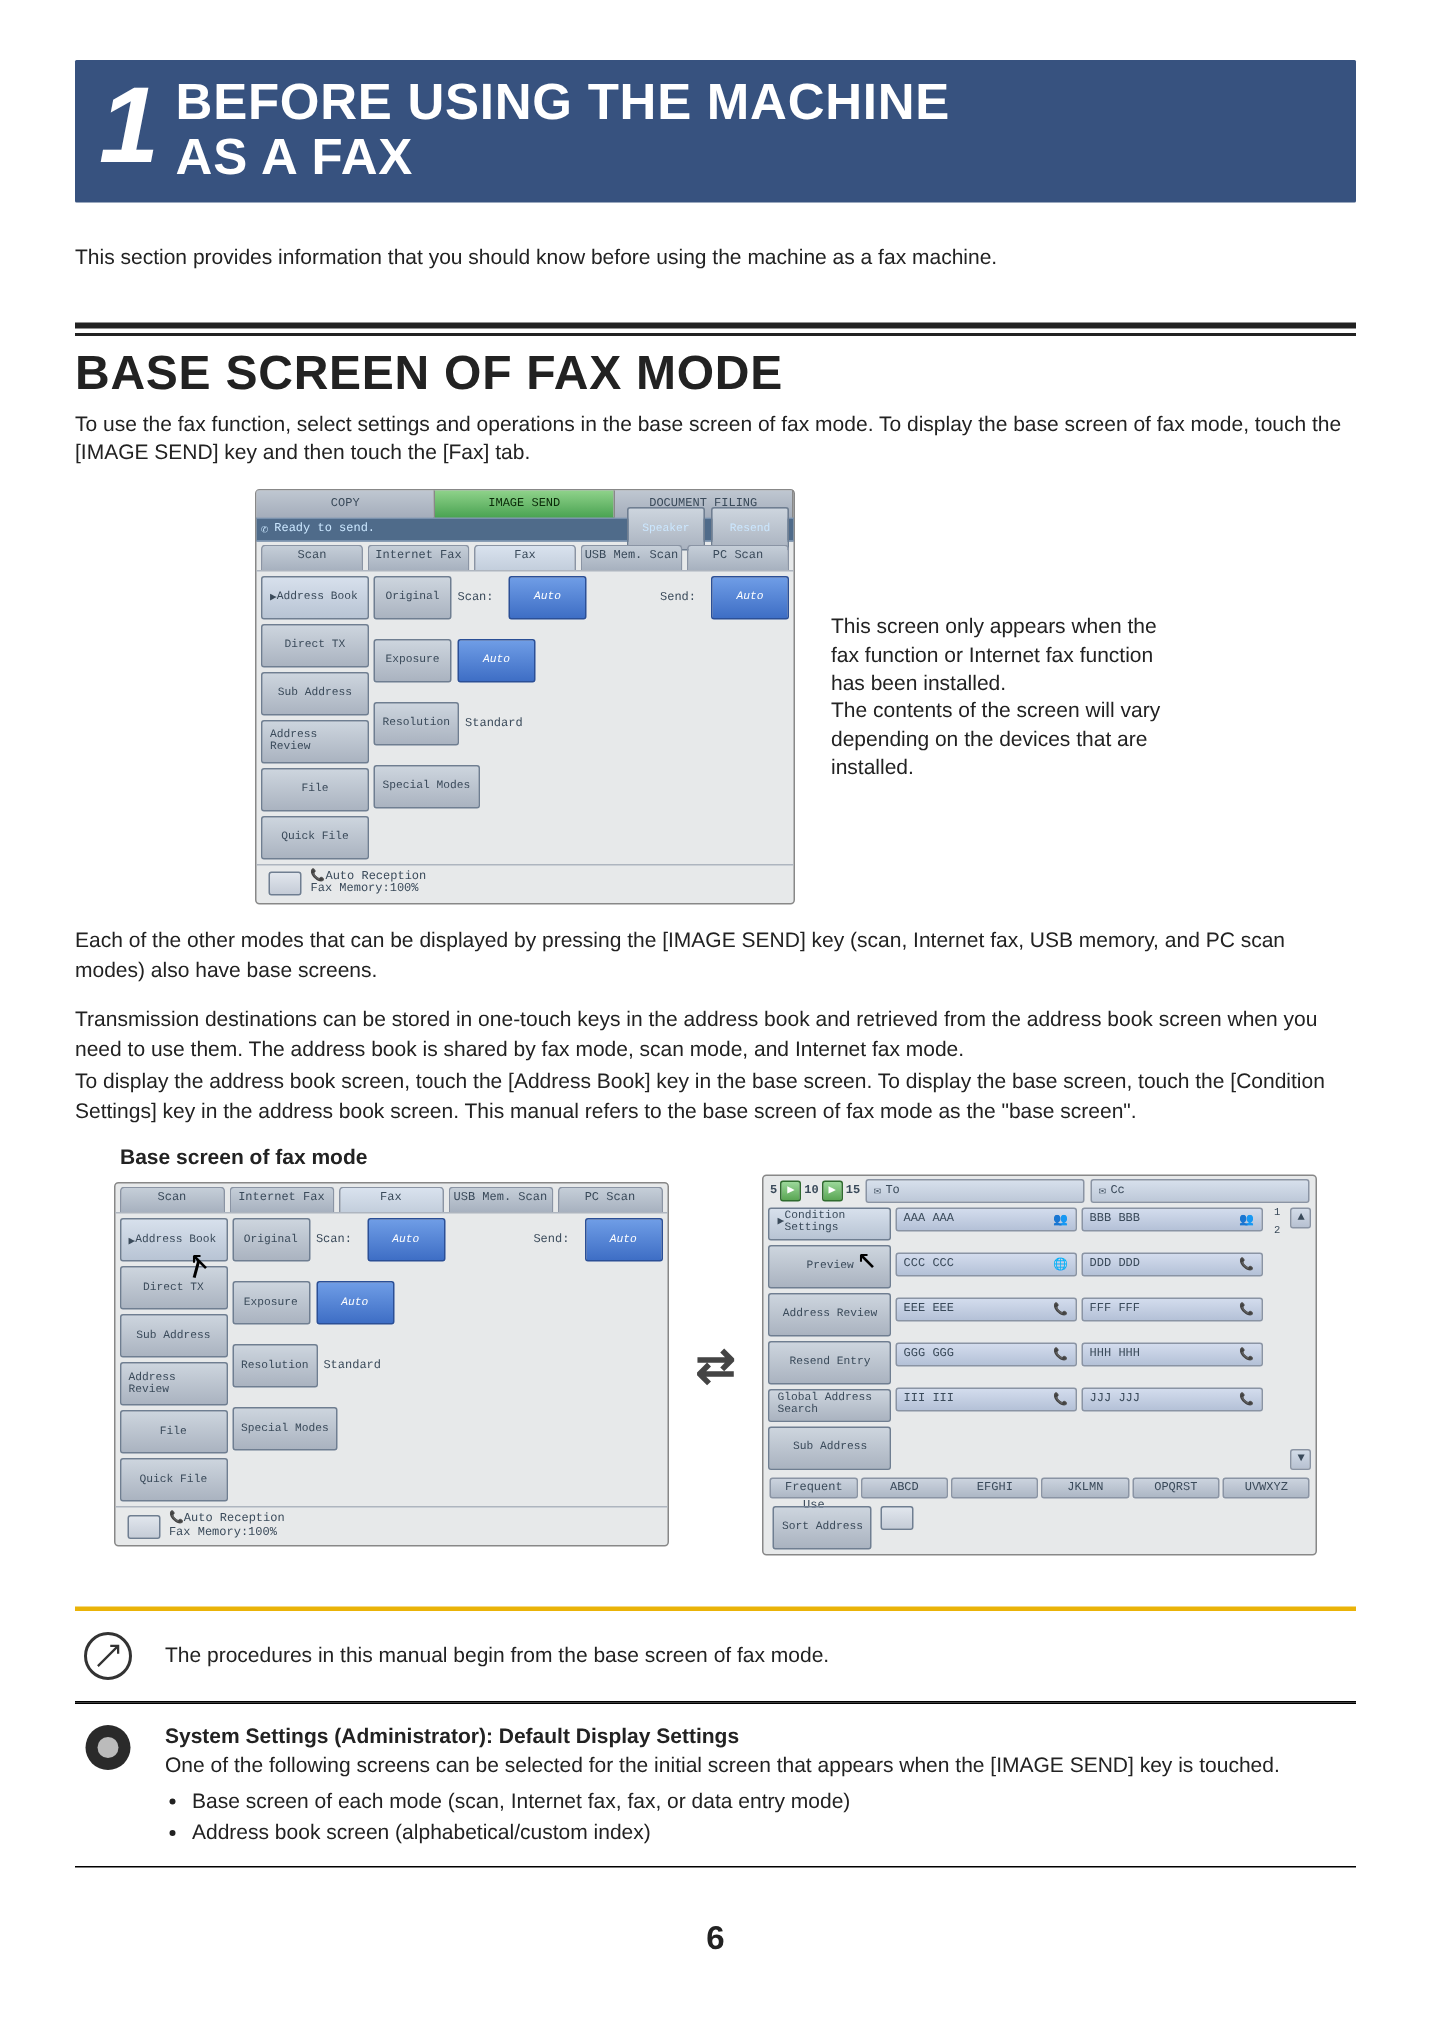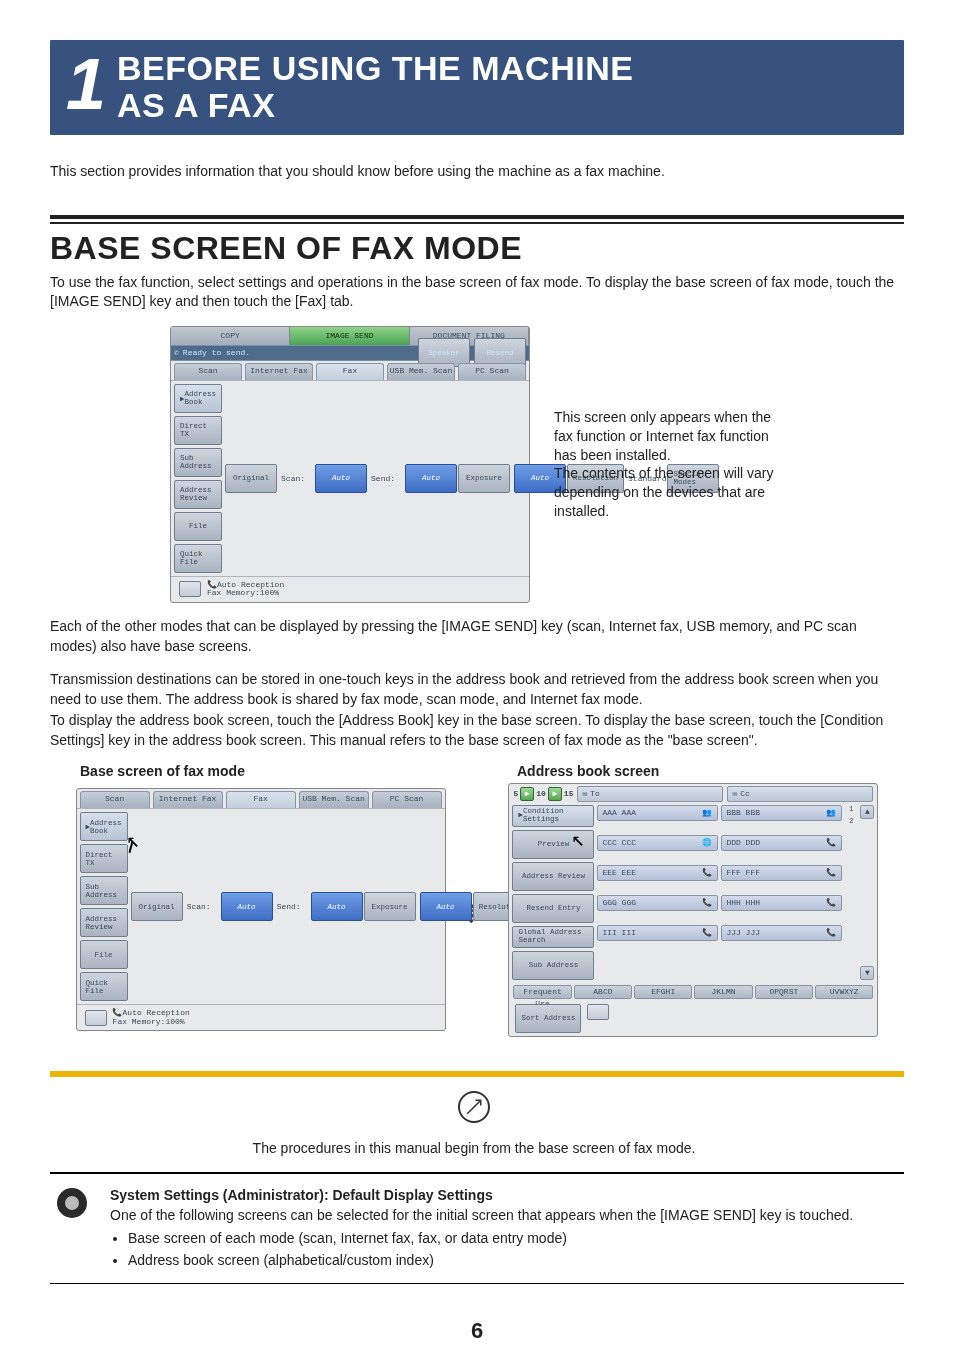--- a/index.html
+++ b/index.html
@@ -28,21 +28,21 @@
   .pill.blue { background:linear-gradient(#6f9de6,#3e6ec5); color:#fff; border-color:#2b4f96;font-style:italic; }
   .pill.hl { background:linear-gradient(#d7e0ec,#b8c4d4); }
   .mode-tabs { display:flex; gap:3px; height:20px; padding:2px 3px 0 3px; border-bottom:1px solid #aeb5bf; }
   .mode-tab { flex:1; background:linear-gradient(#c5ced8,#a7b1bf); border:1px solid #8a94a4; border-bottom:none; border-radius:3px 3px 0 0; text-align:center; line-height:14px;}
   .mode-tab.active { background:linear-gradient(#d9e2ee,#c3cedc); }
   .panel-body { display:flex; padding:3px; gap:3px; }
   .leftcol { width:72px; display:flex; flex-direction:column; gap:3px; }
   .leftcol .pill { width:100%; min-width:0; }
   .rowx { display:flex; align-items:center; gap:4px; }
   .label-txt { width:30px; }
-  .block { flex:1; display:flex; flex-direction:row; gap:1px; }
+  .block { flex:1; display:flex; flex-direction:column; gap:13px; }
   .footbar { display:flex; align-items:center; gap:6px; padding:3px 8px; height:26px; border-top:1px solid #aeb5bf;}
   .camera { width:22px; height:16px; border:1px solid #6f7e91; background:linear-gradient(#e1e6ed,#c5ccd7); border-radius:2px; }
   .foot-text { font-size:8px; line-height:1.1; }
 
   .body-para { font-size:14px; margin-top:14px; line-height:1.4; }
   .caption-row { display:flex; margin-top:12px; gap: 60px; padding:0 30px;}
   .cap { font-weight:700; font-size:14px; flex:1; }
   .cap.right { margin-left:20px;}
 
   .panels-row { display:flex; align-items:center; justify-content:center; gap:18px; margin-top:4px; }
@@ -66,21 +66,21 @@
   .entry-row .entry { flex:1;}
   .ab-scroll { width:14px; display:flex; flex-direction:column; justify-content:space-between; align-items:center;}
   .ab-scroll .sc { width:14px; height:14px; border:1px solid #8a94a4; border-radius:2px; background:linear-gradient(#d3dce8,#b7c1d1); text-align:center; line-height:12px;}
   .ab-pages { width:12px; display:flex; flex-direction:column; gap:4px; text-align:center; font-size:7px;}
   .ab-tabs-bot { display:flex; gap:2px; padding:2px 4px; }
   .ab-tabs-bot .bt { flex:1; text-align:center; background:linear-gradient(#cbd3de,#adb7c5); border:1px solid #8a94a4; border-radius:2px; height:14px; line-height:12px;}
   .ab-foot { display:flex; gap:6px; padding:3px 6px;}
   .relbox { position:relative; }
 
   
-  .notice-box { margin-top:34px; border-top:6px solid #eab308; border-bottom:1px solid #000; padding:14px 6px 14px 0; display:flex; align-items:center; gap:16px;flex-direction:column; }
+  .notice-box { margin-top:34px; border-top:3px solid #eab308; border-bottom:1px solid #000; padding:14px 6px 14px 0; display:flex; align-items:center; gap:16px; }
   .note-icon-wrap { width:44px; display:flex; align-items:flex-start; justify-content:center; }
   .note-icon-circle { width:32px; height:32px; border:2px solid #333; border-radius:50%; display:flex; align-items:center; justify-content:center; }
   .note-text { font-size:14px; flex:1; line-height:1.4; }
   .admin-box { border-top:1px solid #000; border-bottom:1px solid #000; padding:12px 6px 12px 0; display:flex; gap:16px; }
   .admin-icon { width:34px; height:34px; display:flex; align-items:center; justify-content:center; }
   .gear { width:30px; height:30px; border-radius:50%; background:#2a2a2a; position:relative; display:flex; align-items:center; justify-content:center; }
   .gear::before { content:""; width:14px; height:14px; background:#bbb; border-radius:50%; }
   .admin-text { font-size:14px; line-height:1.4; }
   .admin-text ul { margin-top:4px; padding-left:18px; }
   .admin-text li { list-style: disc; margin-top:2px;}
@@ -173,21 +173,20 @@
     <div>The contents of the screen will vary depending on the devices that are installed.</div>
   </div>
 </div>
 
 <p class="body-para">Each of the other modes that can be displayed by pressing the [IMAGE SEND] key (scan, Internet fax, USB memory, and PC scan modes) also have base screens.</p>
 <p class="body-para" style="margin-top:14px">Transmission destinations can be stored in one-touch keys in the address book and retrieved from the address book screen when you need to use them. The address book is shared by fax mode, scan mode, and Internet fax mode.</p>
 <p class="body-para" style="margin-top:2px">To display the address book screen, touch the [Address Book] key in the base screen. To display the base screen, touch the [Condition Settings] key in the address book screen. This manual refers to the base screen of fax mode as the "base screen".</p>
 
 <div class="caption-row">
   <div class="cap">Base screen of fax mode</div>
-  <div class="cap right">Address book screen</div>
 </div>
 
 <div class="panels-row">
 
   <div class="panel-sm relbox">
     <div class="mode-tabs">
       <div class="mode-tab">Scan</div>
       <div class="mode-tab">Internet Fax</div>
       <div class="mode-tab active">Fax</div>
       <div class="mode-tab">USB Mem. Scan</div>

